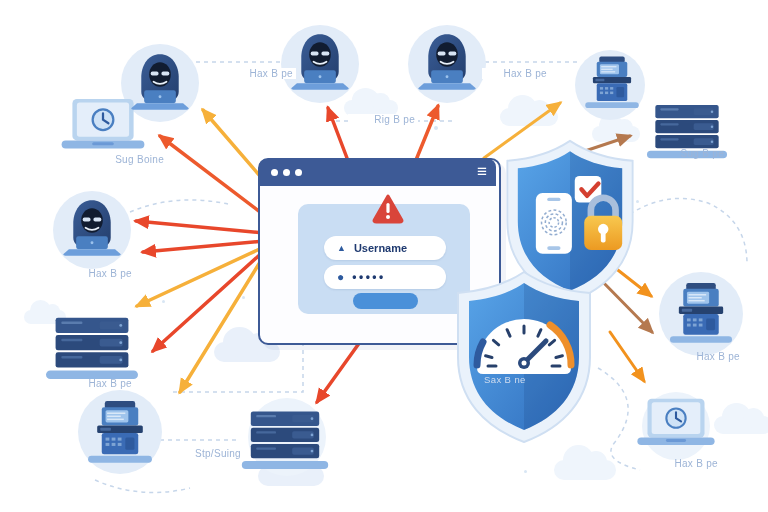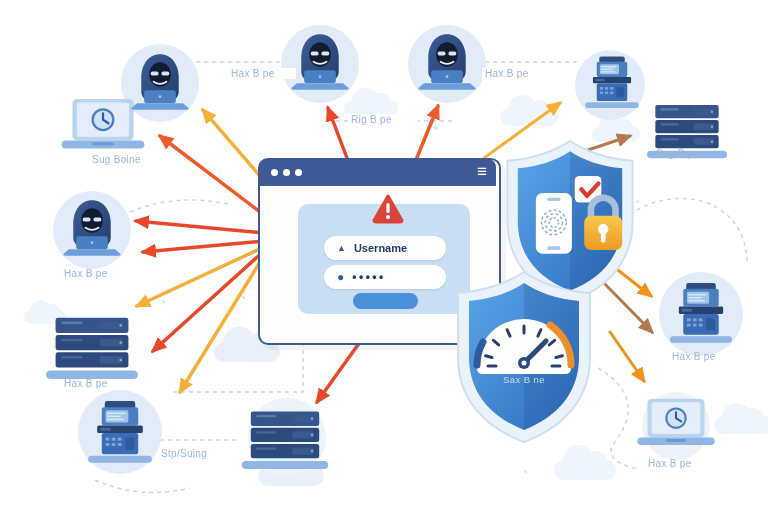--- a/index.html
+++ b/index.html
@@ -9,21 +9,21 @@
   .cloud{position:absolute;background:#e9f0fa;border-radius:999px}
   .cloud::before{content:"";position:absolute;background:inherit;border-radius:50%;
                  width:50%;height:150%;left:14%;bottom:25%}
   .cloud::after{content:"";position:absolute;background:inherit;border-radius:50%;
                 width:36%;height:110%;right:14%;bottom:35%}
   .cloud.lite{background:#eff5fc}
   .speck{position:absolute;background:#d8e6f4;border-radius:50%}
   .circle{position:absolute;border-radius:50%;background:#e2ecf8}
   .circle.faint{background:#ecf3fb}
   .fig{position:absolute}
-  .lbl{position:absolute;font-size:10px;color:var(--label-text);text-align:left;
+  .lbl{position:absolute;font-size:10px;color:var(--label-text);text-align:right;
        white-space:nowrap;letter-spacing:.3px}
   .lbl.mask{background:#fff;padding:0 3px}
   svg.layer{position:absolute;left:0;top:0;pointer-events:none}
   .dash{stroke:#c6d6ea;stroke-width:1.5;fill:none;stroke-dasharray:4 4}
   .ar{fill:none;stroke-linecap:round}
   .ar-red{stroke:var(--arrow-red)}
   .ar-redorange{stroke:#ed5a2d}
   .ar-orange{stroke:var(--arrow-orange)}
   .ar-yellow{stroke:var(--arrow-yellow)}
   .ar-brown{stroke:var(--arrow-brown)}
@@ -39,21 +39,21 @@
               background:var(--card);border-radius:10px}
   #warn{position:absolute;left:112px;top:34px}
   .field{position:absolute;left:64px;width:122px;height:24px;background:#fff;border-radius:12px;
          display:flex;align-items:center;gap:8px;padding-left:13px;box-sizing:border-box;
          box-shadow:0 1px 2px rgba(40,70,120,.12)}
   .f-marker{color:#2d5a9e;line-height:1}
   .f-text{font-size:11px;font-weight:bold;color:#1f3a70}
   #password-field .f-text{letter-spacing:2.5px;font-size:12px}
   #login-btn{position:absolute;left:93px;top:133px;width:65px;height:16px;border-radius:8px;
              background:var(--button)}
-  #gauge-label{position:absolute;left:484px;top:374px;width:80px;text-align:center;
+  #gauge-label{position:absolute;left:484px;top:374px;width:80px;text-align:left;
                font-size:9.5px;color:#cfdcef;letter-spacing:.4px}
 </style>
 </head>
 <body>
 
 <svg width="0" height="0" style="position:absolute">
   <defs>
     <linearGradient id="gradNavy" x1="0" y1="0" x2="1" y2="1">
       <stop offset="0" stop-color="#3a5d96"></stop>
         <stop offset="1" stop-color="#243f6e"></stop>
@@ -311,17 +311,17 @@
   </svg>
   <div id="gauge-label">Sax B ne</div>
 
   <div class="lbl" style="left:92px;top:154px;width:72px">Sug Boine</div>
   <div class="lbl mask" style="left:228px;top:68px;width:62px">Hax B pe</div>
   <div class="lbl mask" style="left:348px;top:114px;width:64px">Rig B pe</div>
   <div class="lbl mask" style="left:482px;top:68px;width:62px">Hax B pe</div>
   <div class="lbl" style="left:656px;top:148px;width:68px">Sug B pe</div>
   <div class="lbl" style="left:64px;top:268px;width:68px">Hax B pe</div>
   <div class="lbl" style="left:64px;top:378px;width:68px">Hax B pe</div>
-  <div class="lbl mask" style="left:158px;top:448px;width:68px">Stp/Suing</div>
+  <div class="lbl mask" style="left:170px;top:448px;width:68px">Stp/Suing</div>
   <div class="lbl" style="left:672px;top:351px;width:68px">Hax B pe</div>
   <div class="lbl" style="left:648px;top:458px;width:70px">Hax B pe</div>
 
 </div>
 
 </body></html>

